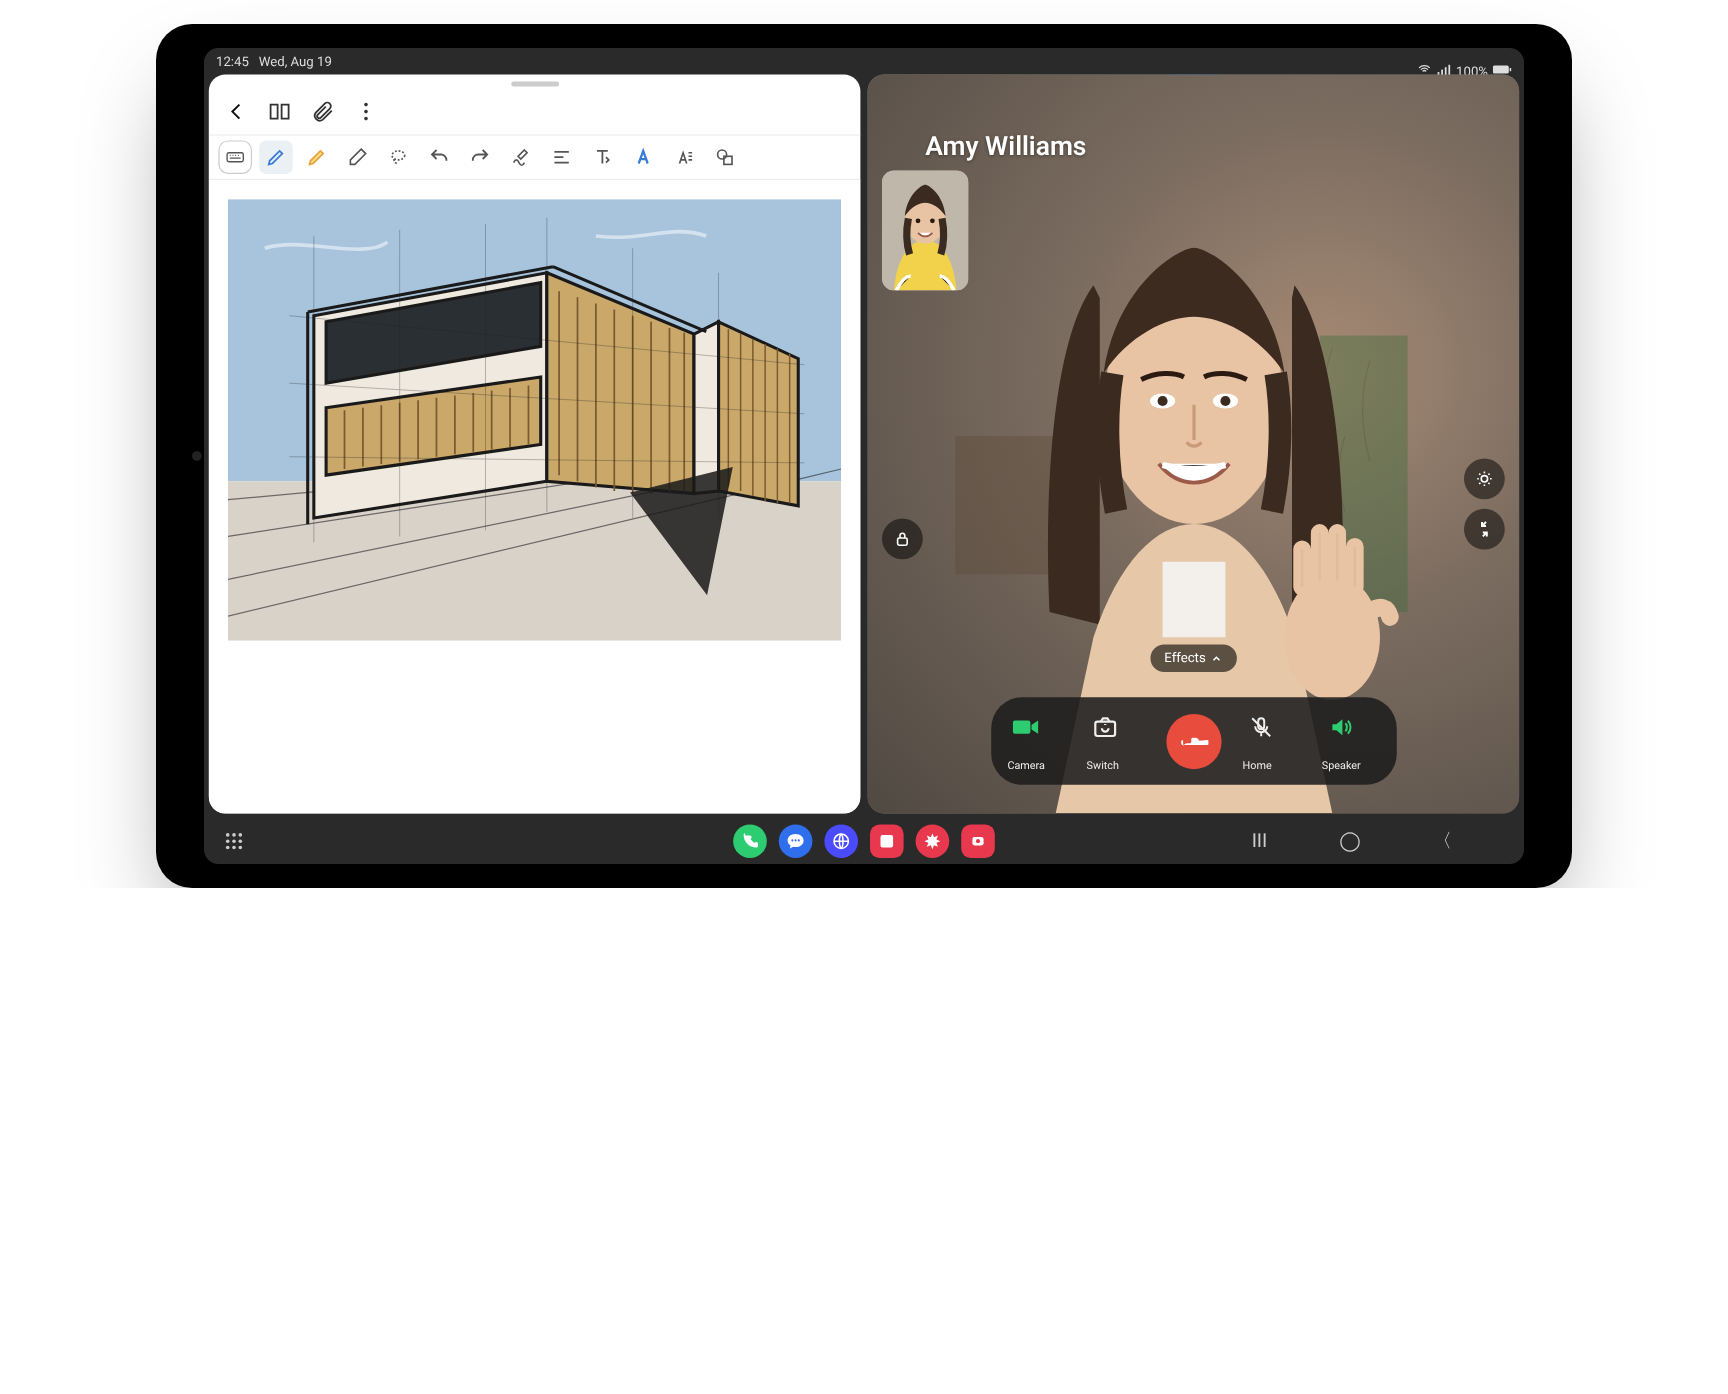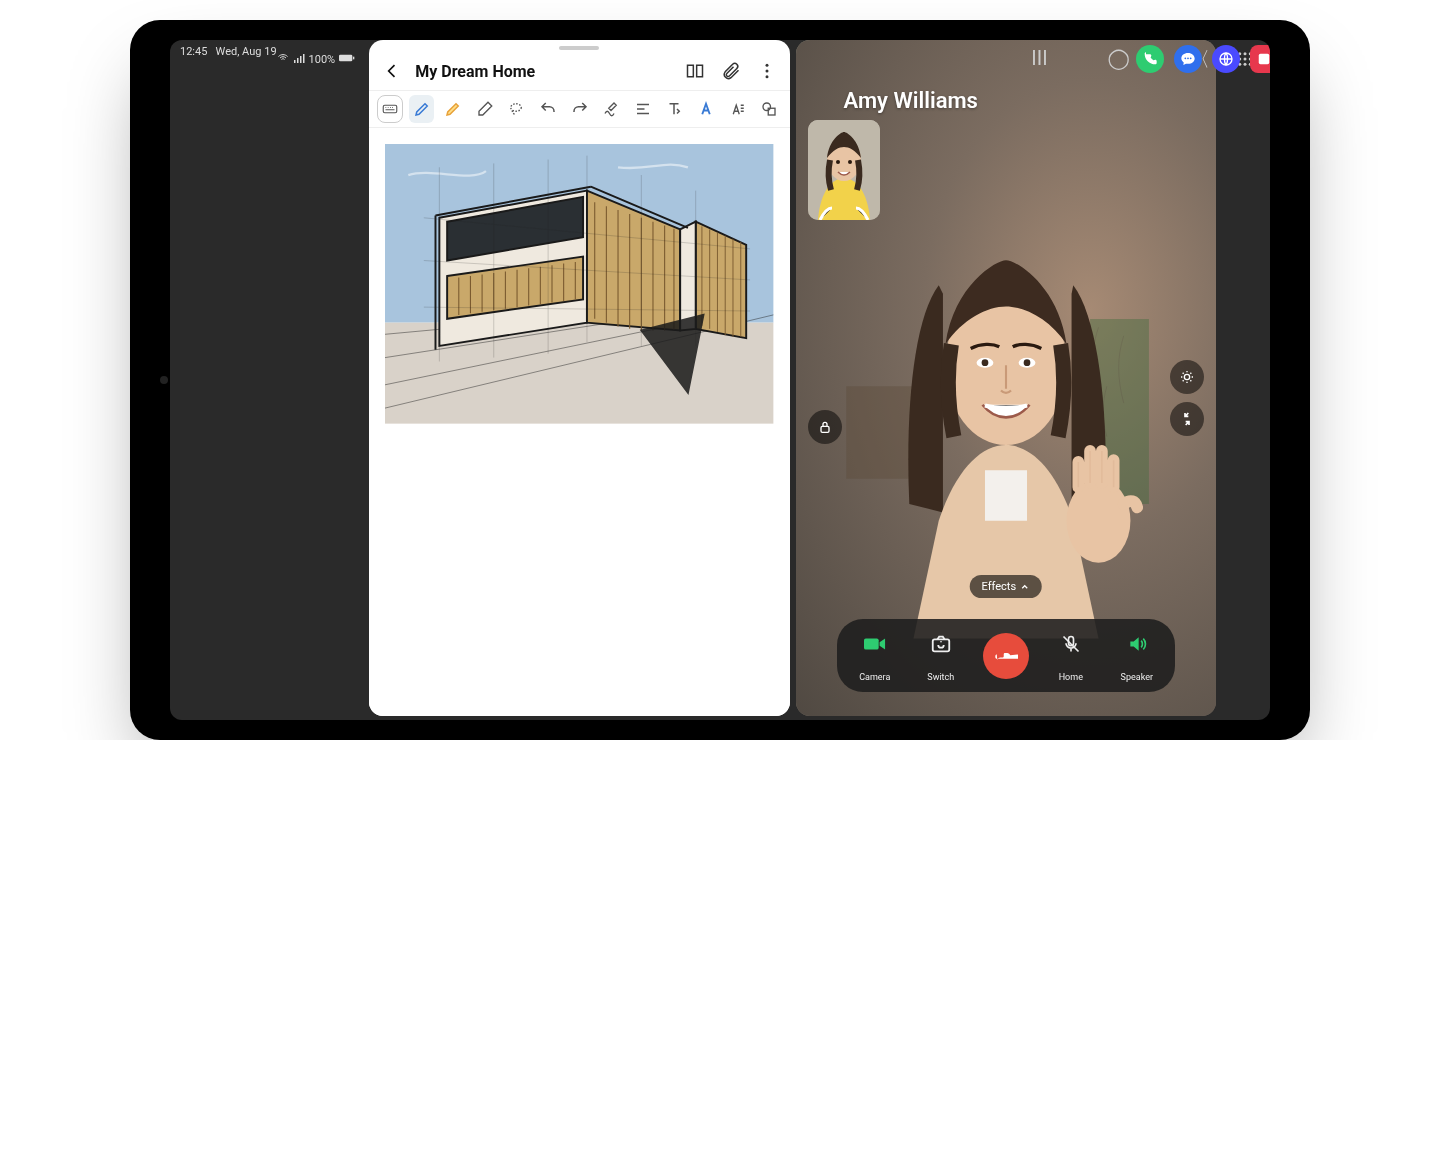--- a/index.html
+++ b/index.html
@@ -17,21 +17,21 @@
     border-radius: 30px;
     padding: 20px 40px;
     position: relative;
     box-shadow: 0 40px 80px -20px rgba(0,0,0,.4);
   }
   .camera { position:absolute; left:30px; top:50%; transform:translateY(-50%); width:8px; height:8px; border-radius:50%; background:#222; }
   .screen {
     width: 100%; height: 100%;
     background: #2a2a2a;
     border-radius: 12px;
-    display: flex; flex-direction: row;
+    display: flex; flex-direction: column;
     overflow: hidden;
   }
   .statusbar {
     height: 22px; color: #ddd; font-size: 11px;
     display:flex; align-items:center; justify-content:space-between;
     padding: 0 10px;
   }
   .statusbar .right { display:flex; align-items:center; gap:4px;margin-top:17px; }
   .status-icon { display:inline-block; }
   .splitview { flex:1; display:flex; gap:6px; padding: 0 4px 4px 4px; }
@@ -64,37 +64,37 @@
   }
   .person { position:absolute; bottom:0; left:50%; transform:translateX(-50%); width:80%; height:85%; }
   .pip { position:absolute; left:12px; top:80px; width:72px; height:100px; border-radius:10px; overflow:hidden; background:linear-gradient(#c8c3b9,#9e978b); z-index:4; }
   .pip svg { width:100%; height:100%; }
   .side-btn { position:absolute; right:12px; width:34px; height:34px; border-radius:50%; background:rgba(0,0,0,.5); display:flex; align-items:center; justify-content:center; color:#fff; z-index:4;}
   .side-btn.top { top:320px; }
   .side-btn.bottom { top:362px; }
   .lock-btn { position:absolute; left:12px; top:370px; width:34px; height:34px; border-radius:50%; background:rgba(0,0,0,.5); display:flex;align-items:center;justify-content:center; color:#fff; z-index:4;}
   .effects { position:absolute; bottom:118px; left:50%; transform:translateX(-50%); background:rgba(0,0,0,.6); color:#fff; font-size:11px; padding:5px 12px; border-radius:14px; display:flex; align-items:center; gap:4px; z-index:4;}
   .call-controls { position:absolute; bottom:24px; left:50%; transform:translateX(-50%); background:rgba(30,30,30,.88); border-radius:26px; padding:10px 14px; display:flex; gap:18px; align-items:center; z-index:4;}
-  .ctrl { display:flex; flex-direction:column; align-items:center; gap:13px; color:#eee; font-size:9px; width:48px;}
+  .ctrl { display:flex; flex-direction:column; gap:13px; color:#eee; font-size:9px; width:48px;}
   .ctrl .ico { width:30px; height:30px; display:flex; align-items:center; justify-content:center; }
   .ctrl.cam .ico, .ctrl.spk .ico { color:#2ecc71; }
   .endcall { width:46px; height:46px; border-radius:50%; background:#e74c3c; display:flex; align-items:center; justify-content:center; color:#fff;}
 
   .taskbar { height:38px; display:flex; align-items:center; padding:0 14px; position:relative; }
   .taskbar .apps-btn { width:22px; height:22px; color:#ccc; display:flex;align-items:center;justify-content:center;}
   .dock { position:absolute; left:50%; transform:translateX(-50%); display:flex; gap:10px; }
   .dock .app { width:28px; height:28px; border-radius:50%; display:flex;align-items:center;justify-content:center; color:#fff; font-size:14px;}
   .app.phone { background:#2ecc71; }
   .app.msg { background:#2f6fed; }
   .app.browser { background:#4a4aff; }
   .app.red1 { background:#e7384d; border-radius:8px;}
   .app.red2 { background:#e7384d; }
   .app.red3 { background:#e7384d; border-radius:8px;}
   .navbtns { position:absolute; right:60px; display:flex; gap:60px; color:#ccc; }
-  .navbtns span { font-size:20px; cursor:pointer;}
+  .navbtns span { font-size:16px; cursor:pointer;}
 </style>
 </head>
 <body>
 
 <div>
 <div class="tablet">
   <div class="camera"></div>
   <div class="screen">
 
     <div class="statusbar">
@@ -130,21 +130,20 @@
     <div class="splitview">
 
       <div class="pane">
         <div class="handle"></div>
         <div class="note-header">
           <div class="iconbtn">
             <svg viewBox="0 0 24 24" width="20" height="20" fill="none" stroke="#111" stroke-width="2">
                   <path d="M15 5l-7 7 7 7"></path>
                 </svg>
           </div>
-          <div class="title">My Dream Home</div>
           <div class="iconbtn">
             <svg viewBox="0 0 24 24" width="20" height="20" fill="none" stroke="#333" stroke-width="1.8">
                   <path d="M3 5h7v14H3zM14 5h7v14h-7zM10 5v14M14 5v14"></path>
                 </svg>
           </div>
           <div class="iconbtn">
             <svg viewBox="0 0 24 24" width="20" height="20" fill="none" stroke="#333" stroke-width="1.8">
                   <path d="M21 11l-9 9a5 5 0 01-7-7l9-9a3.5 3.5 0 015 5l-9 9a2 2 0 01-3-3l8-8"></path>
                 </svg>
           </div>

